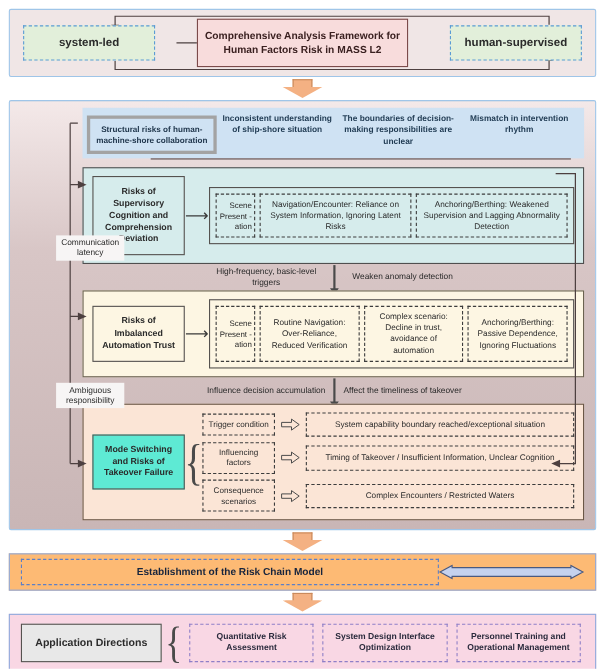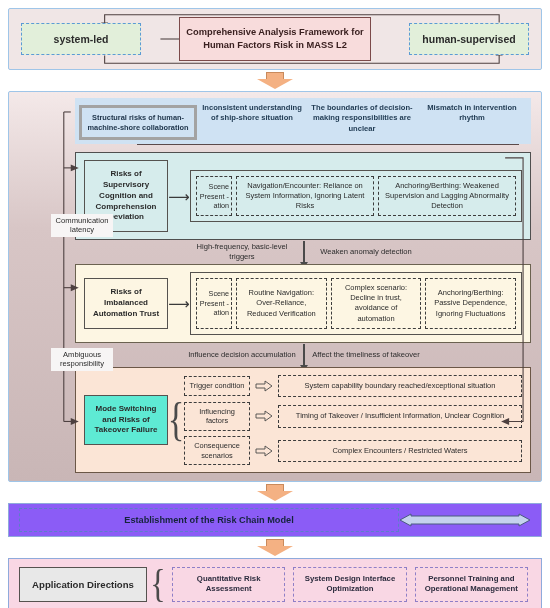--- a/index.html
+++ b/index.html
@@ -279,21 +279,21 @@
   
   .feedback-svg {
     position: absolute; left:0; top:0;
     width: 100%; height: 100%;
     pointer-events: none;
     z-index: 2;
   }
 
   
   .blue-panel {
-    background: #8b5cf6;
+    background: #fdba74;
     border: 1px solid #8faadc;
     height: 34px;
     display: flex; align-items: center;
     padding: 0 10px;
     gap: 0;
   }
   .bp-box {
     border: 1px dashed #5b7fc7;
     font-size: 9.2px; font-weight: bold;
     text-align: center;

